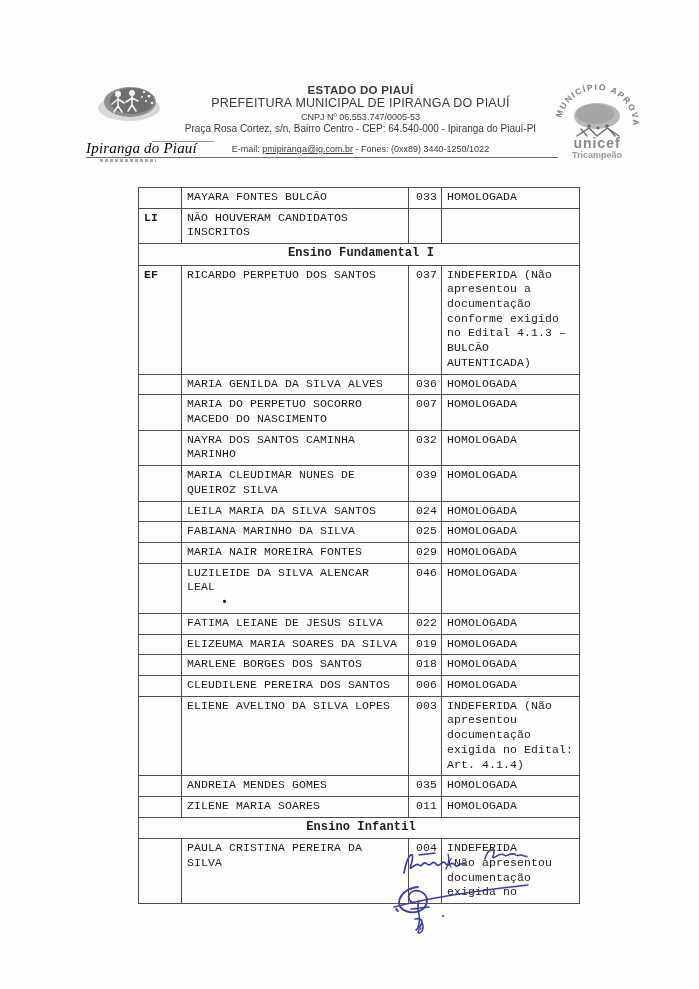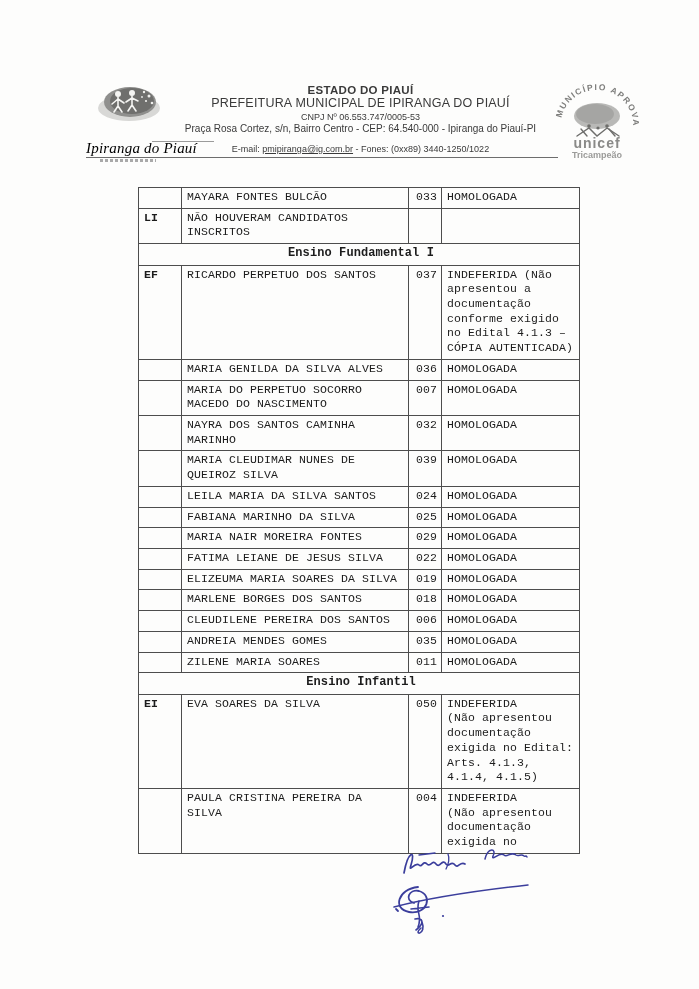--- a/index.html
+++ b/index.html
@@ -138,21 +138,21 @@
             <td class="number-cell"></td>
             <td class="status-cell"></td>
           </tr>
           <tr class="section-row">
             <td colspan="4">Ensino Fundamental I</td>
           </tr>
           <tr>
             <td class="code-cell">EF</td>
             <td class="name-cell">RICARDO PERPETUO DOS SANTOS</td>
             <td class="number-cell">037</td>
-            <td class="status-cell">INDEFERIDA (Não apresentou a documentação conforme exigido no Edital 4.1.3 – CÓPIA AUTENTICADA)</td>
+            <td class="status-cell">INDEFERIDA (Não apresentou a documentação conforme exigido no Edital 4.1.3 – BULCÃO AUTENTICADA)</td>
           </tr>
           <tr>
             <td class="code-cell"></td>
             <td class="name-cell">MARIA GENILDA DA SILVA ALVES</td>
             <td class="number-cell">036</td>
             <td class="status-cell">HOMOLOGADA</td>
           </tr>
           <tr>
             <td class="code-cell"></td>
             <td class="name-cell">MARIA DO PERPETUO SOCORRO MACEDO DO NASCIMENTO</td>
@@ -184,20 +184,26 @@
             <td class="status-cell">HOMOLOGADA</td>
           </tr>
           <tr>
             <td class="code-cell"></td>
             <td class="name-cell">MARIA NAIR MOREIRA FONTES</td>
             <td class="number-cell">029</td>
             <td class="status-cell">HOMOLOGADA</td>
           </tr>
           <tr>
             <td class="code-cell"></td>
+            <td class="name-cell">LUZILEIDE DA SILVA ALENCAR LEAL<br><span class="stray-dot">•</span></td>
+            <td class="number-cell">046</td>
+            <td class="status-cell">HOMOLOGADA</td>
+          </tr>
+          <tr>
+            <td class="code-cell"></td>
             <td class="name-cell">FATIMA LEIANE DE JESUS SILVA</td>
             <td class="number-cell">022</td>
             <td class="status-cell">HOMOLOGADA</td>
           </tr>
           <tr>
             <td class="code-cell"></td>
             <td class="name-cell">ELIZEUMA MARIA SOARES DA SILVA</td>
             <td class="number-cell">019</td>
             <td class="status-cell">HOMOLOGADA</td>
           </tr>
@@ -208,39 +214,38 @@
             <td class="status-cell">HOMOLOGADA</td>
           </tr>
           <tr>
             <td class="code-cell"></td>
             <td class="name-cell">CLEUDILENE PEREIRA DOS SANTOS</td>
             <td class="number-cell">006</td>
             <td class="status-cell">HOMOLOGADA</td>
           </tr>
           <tr>
             <td class="code-cell"></td>
+            <td class="name-cell">ELIENE AVELINO DA SILVA LOPES</td>
+            <td class="number-cell">003</td>
+            <td class="status-cell">INDEFERIDA (Não apresentou documentação exigida no Edital: Art. 4.1.4)</td>
+          </tr>
+          <tr>
+            <td class="code-cell"></td>
             <td class="name-cell">ANDREIA MENDES GOMES</td>
             <td class="number-cell">035</td>
             <td class="status-cell">HOMOLOGADA</td>
           </tr>
           <tr>
             <td class="code-cell"></td>
             <td class="name-cell">ZILENE MARIA SOARES</td>
             <td class="number-cell">011</td>
             <td class="status-cell">HOMOLOGADA</td>
           </tr>
           <tr class="section-row">
             <td colspan="4">Ensino Infantil</td>
-          </tr>
-          <tr>
-            <td class="code-cell">EI</td>
-            <td class="name-cell">EVA SOARES DA SILVA</td>
-            <td class="number-cell">050</td>
-            <td class="status-cell">INDEFERIDA
-(Não apresentou documentação exigida no Edital: Arts. 4.1.3, 4.1.4, 4.1.5)</td>
           </tr>
           <tr>
             <td class="code-cell"></td>
             <td class="name-cell">PAULA CRISTINA PEREIRA DA SILVA</td>
             <td class="number-cell">004</td>
             <td class="status-cell">INDEFERIDA
 (Não apresentou documentação exigida no</td>
           </tr>
         </tbody>
     </table>

